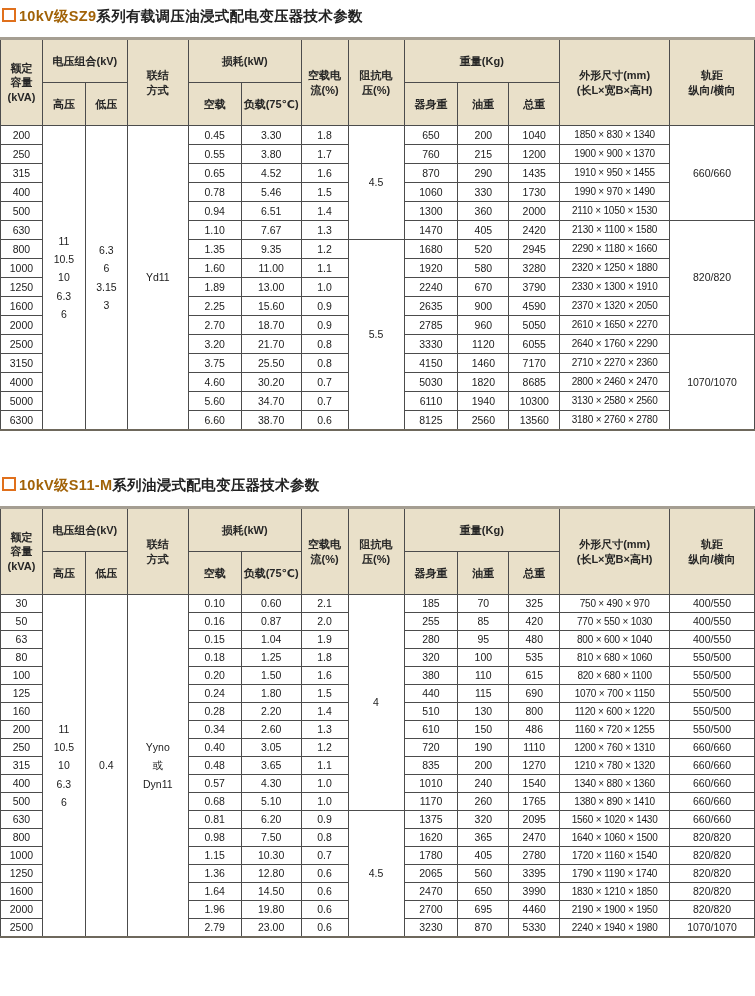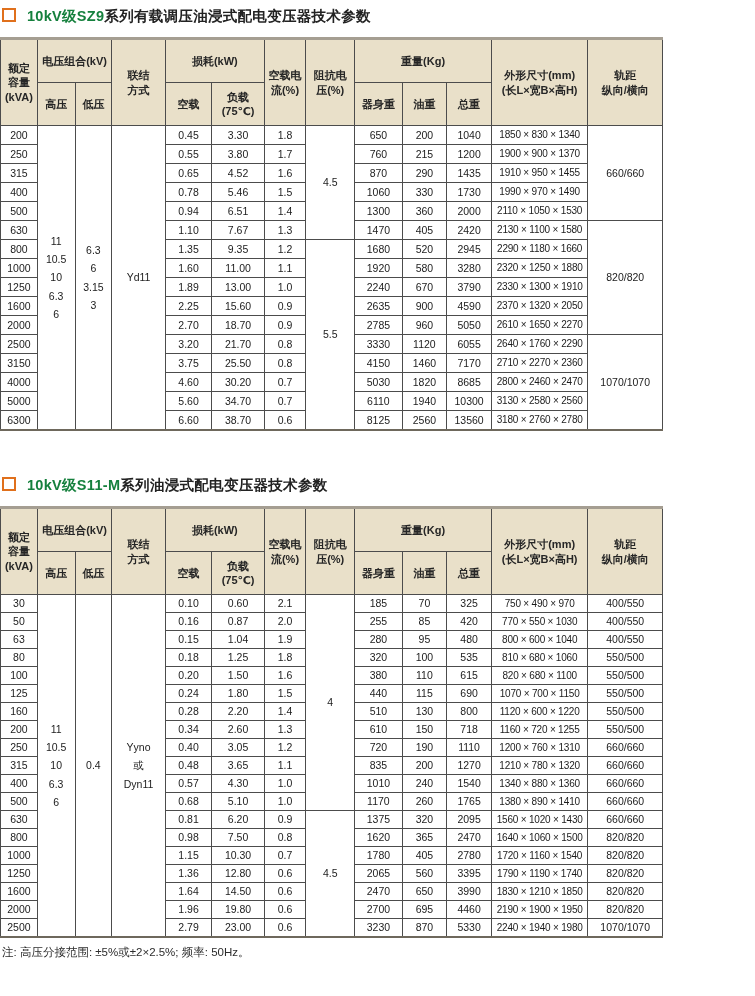--- a/index.html
+++ b/index.html
@@ -12,23 +12,23 @@
   h2.sec-title{
     margin:0 0 11px 2px;
     font-size:14.5px;font-weight:bold;color:#222;
     letter-spacing:0.3px;line-height:20px;
   }
   h2.sec-title .bullet{
     display:inline-block;width:10px;height:10px;
     border:2px solid #e0701c;background:#fff;
     margin-right:3px;vertical-align:-1px;
   }
-  h2.sec-title .hl{color:#15803d;margin-left:8px;}
+  h2.sec-title .hl{color:#a16207;}
   table.spec{
-    border-collapse:collapse;width:663px;table-layout:fixed;
+    border-collapse:collapse;width:755px;table-layout:fixed;
     border:1px solid #4c4c4c;
     border-top:3px solid #a59e92;
     border-bottom:2px solid #6e685c;
   }
   table.spec th,table.spec td{
     border:1px solid #4c4c4c;
     text-align:center;vertical-align:middle;
     white-space:pre-line;overflow:hidden;
     padding:0 1px;
   }
@@ -416,21 +416,21 @@
             <td class="dims">1120 × 600 × 1220</td>
             <td>550/500</td>
           </tr>
           <tr>
             <td>200</td>
             <td>0.34</td>
             <td>2.60</td>
             <td>1.3</td>
             <td>610</td>
             <td>150</td>
-            <td>718</td>
+            <td>486</td>
             <td class="dims">1160 × 720 × 1255</td>
             <td>550/500</td>
           </tr>
           <tr>
             <td>250</td>
             <td>0.40</td>
             <td>3.05</td>
             <td>1.2</td>
             <td>720</td>
             <td>190</td>
@@ -544,16 +544,15 @@
             <td>23.00</td>
             <td>0.6</td>
             <td>3230</td>
             <td>870</td>
             <td>5330</td>
             <td class="dims">2240 × 1940 × 1980</td>
             <td>1070/1070</td>
           </tr>
         </tbody>
       </table>
-    <p class="note">注: 高压分接范围: ±5%或±2×2.5%; 频率: 50Hz。</p>
   </section>
 
 </div>
 
 </body></html>

